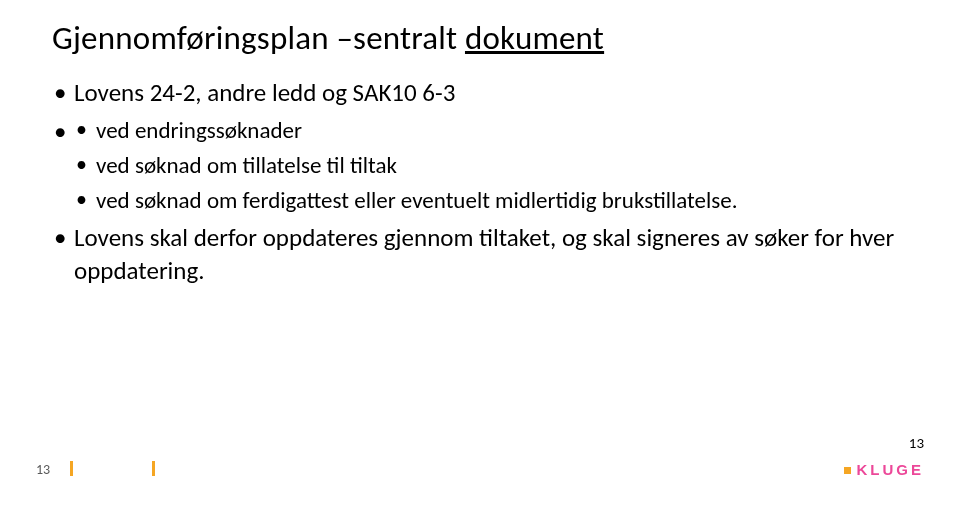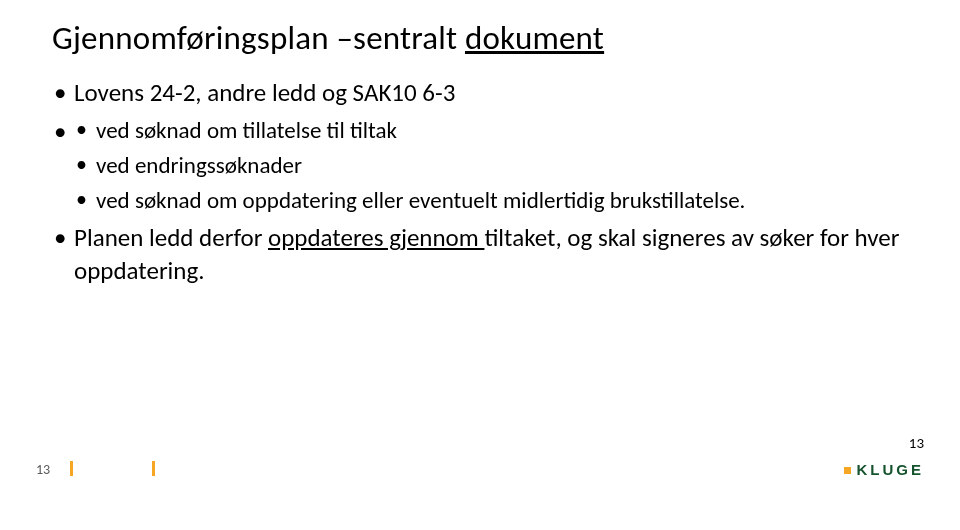--- a/index.html
+++ b/index.html
@@ -6,49 +6,49 @@
   html, body { width: 960px; height: 530px; background: #fff; font-family: Calibri, "Segoe UI", Arial, sans-serif; color: #000; }
   .slide { position: relative; width: 960px; height: 490px; padding: 18px 36px 0 52px; }
   .title { font-size: 33px; font-weight: 400; margin-bottom: 18px; letter-spacing: 0.2px; }
   .title .u { text-decoration: underline; }
   ul.top { list-style: none; }
   ul.top > li { position: relative; padding-left: 22px; font-size: 25px; line-height: 1.32; margin-bottom: 6px; }
   ul.top > li::before { content: "•"; position: absolute; left: 2px; top: 0; font-size: 25px; }
   ul.sub { list-style: none; margin-top: 4px; }
   ul.sub > li { position: relative; padding-left: 22px; font-size: 23px; line-height: 1.34; margin-bottom: 4px; }
   ul.sub > li::before { content: "•"; position: absolute; left: 2px; top: 0; font-size: 22px; }
-  .u { text-decoration: underline; }
+  .u { }
   .footer { position: absolute; left: 0; bottom: 12px; width: 960px; height: 24px; }
   .footer .pg-left { position: absolute; left: 36px; bottom: 0; font-size: 14px; color: #595959; }
   .footer .bar1 { position: absolute; left: 70px; bottom: 2px; width: 3px; height: 15px; background: #f5a623; }
   .footer .bar2 { position: absolute; left: 152px; bottom: 2px; width: 3px; height: 15px; background: #f5a623; }
-  .footer .logo { position: absolute; right: 36px; bottom: 0; font-family: Arial, Helvetica, sans-serif; font-size: 15px; font-weight: 700; letter-spacing: 3px; color: #14532d; display: flex; align-items: baseline; }
+  .footer .logo { position: absolute; right: 36px; bottom: 0; font-family: Arial, Helvetica, sans-serif; font-size: 15px; font-weight: 700; letter-spacing: 3px; color: #ec4899; display: flex; align-items: baseline; }
   .footer .logo .sq { display: inline-block; width: 7px; height: 7px; background: #f5a623; margin-right: 6px; position: relative; top: -1px; }
   .footer .pg-right { position: absolute; right: 36px; bottom: 26px; font-size: 15px; color: #000; }
 </style>
 </head>
 <body>
 
 <div class="slide">
 
   <h1 class="title">
     <span>Gjennomføringsplan –sentralt </span><span class="u">dokument</span>
   </h1>
 
   <ul class="top">
     <li><span>Lovens 24-2, andre ledd og SAK10 6-3</span></li>
     <li>
       <ul class="sub">
+        <li><span>ved endringssøknader</span></li>
         <li><span>ved søknad om tillatelse til tiltak</span></li>
-        <li><span>ved endringssøknader</span></li>
-        <li><span>ved søknad om oppdatering eller eventuelt midlertidig brukstillatelse.</span></li>
+        <li><span>ved søknad om ferdigattest eller eventuelt midlertidig brukstillatelse.</span></li>
       </ul>
     </li>
     <li>
-      <span>Planen ledd derfor </span><span class="u">oppdateres gjennom </span><span>tiltaket, og skal signeres av søker for hver oppdatering.</span>
+      <span>Lovens skal derfor </span><span class="u">oppdateres gjennom </span><span>tiltaket, og skal signeres av søker for hver oppdatering.</span>
     </li>
   </ul>
 
   <div class="footer">
     <span class="pg-left">13</span>
     <span class="bar1"></span>
     <span class="bar2"></span>
     <span class="pg-right">13</span>
     <span class="logo">
       <span class="sq"></span>

